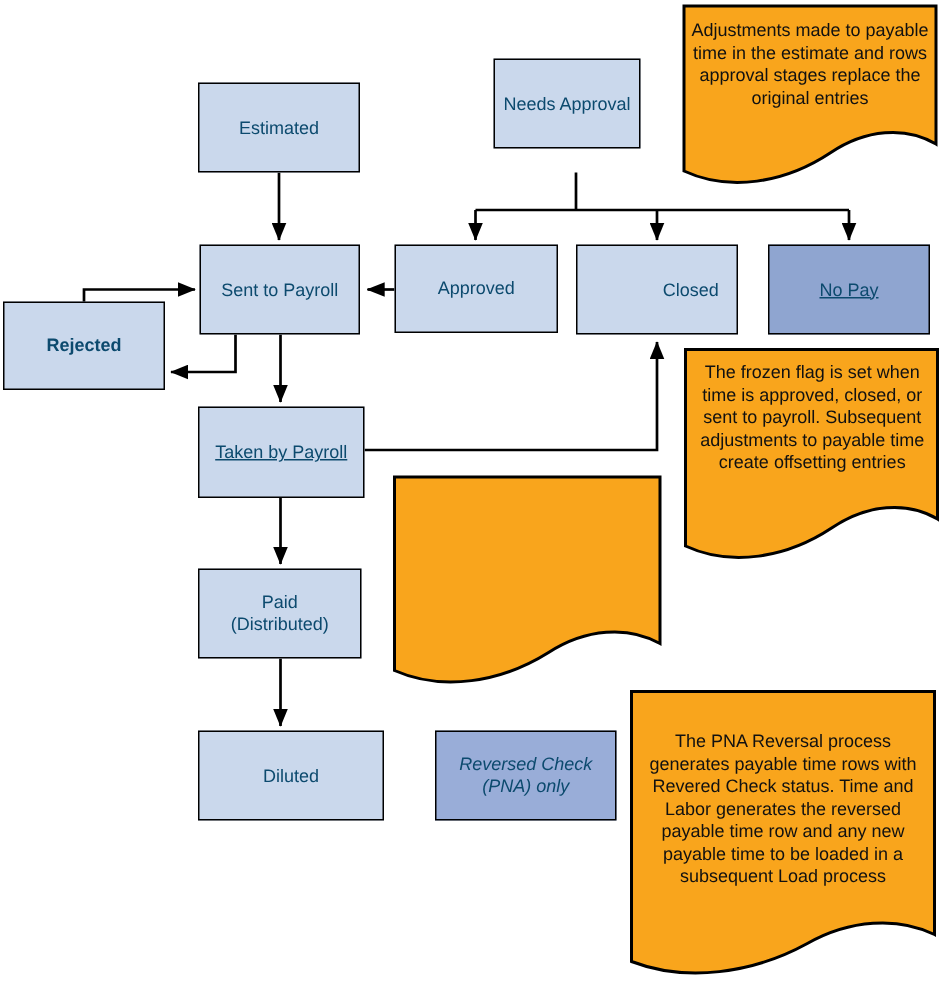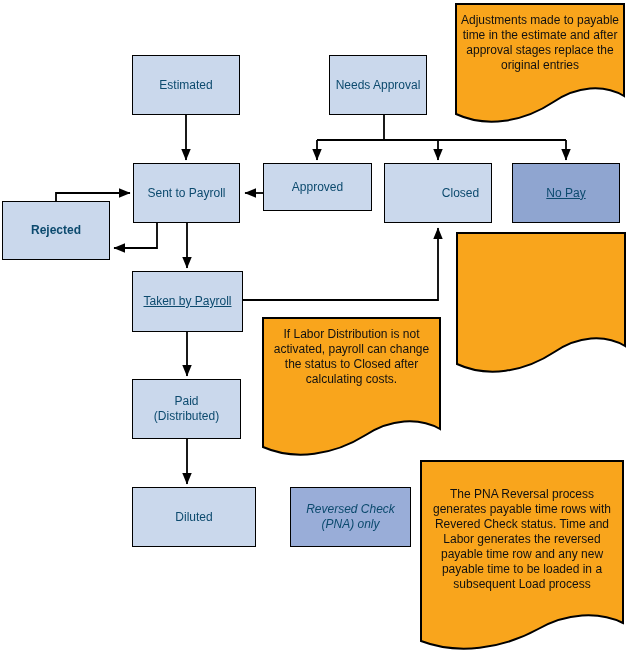--- a/index.html
+++ b/index.html
@@ -90,29 +90,29 @@
       <path class="connector" marker-end="url(#ah)" d="M243,300 H438 V228"></path>
       <path class="connector" marker-end="url(#ah)" d="M187,332 V376"></path>
       <path class="connector" marker-end="url(#ah)" d="M187,439 V484"></path>
     </g>
   </svg>
 
   <div class="node" style="left:132px; top:55px; width:108px; height:60px;">
     <span>Estimated</span>
   </div>
 
-  <div class="node" style="left:329px; top:55px; width:98px; height:60px;">
+  <div class="node" style="left:329px; top:39px; width:98px; height:60px;">
     <span>Needs Approval</span>
   </div>
 
   <div class="node" style="left:133px; top:163px; width:107px; height:60px;">
     <span>Sent to Payroll</span>
   </div>
 
-  <div class="node" style="left:263px; top:163px; width:109px; height:48px;">
+  <div class="node" style="left:263px; top:163px; width:109px; height:59px;">
     <span>Approved</span>
   </div>
 
   <div class="node" style="left:384px; top:163px; width:108px; height:60px;padding-left:45px;">
     <span>Closed</span>
   </div>
 
   <div class="node dark" style="left:512px; top:163px; width:108px; height:60px;text-decoration:underline;">
     <span>No Pay</span>
   </div>
@@ -130,20 +130,20 @@
   </div>
 
   <div class="node" style="left:132px; top:487px; width:124px; height:60px;">
     <span>Diluted</span>
   </div>
 
   <div class="node dark2" style="left:290px; top:487px; width:121px; height:60px;">
     <span style="max-width:102px;font-style:italic;">Reversed Check (PNA) only</span>
   </div>
 
-  <div class="note-text" style="left:459px; top:13px; width:162px;">Adjustments made to payable time in the estimate and after approval stages replace the original entries</div>
+  <div class="note-text" style="left:459px; top:13px; width:162px;">Adjustments made to payable time in the estimate and rows approval stages replace the original entries</div>
 
+  <div class="note-text" style="left:460px; top:241px; width:163px;">The frozen flag is set when time is approved, closed, or sent to payroll. Subsequent adjustments to payable time create offsetting entries</div>
 
-  <div class="note-text" style="left:266px; top:327px; width:171px;">If Labor Distribution is not activated, payroll can change the status to Closed after calculating costs.</div>
 
   <div class="note-text" style="left:424px; top:487px; width:196px;">The PNA Reversal process generates payable time rows with Revered Check status. Time and Labor generates the reversed payable time row and any new payable time to be loaded in a subsequent Load process</div>
 
 </div>
 
 </body></html>

